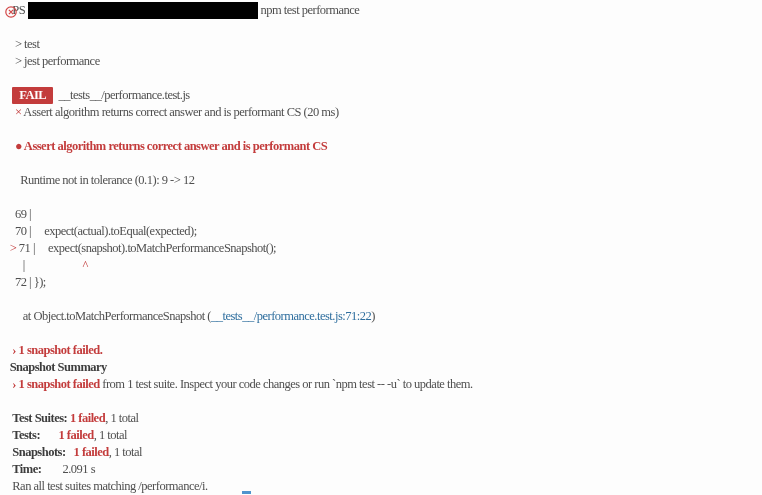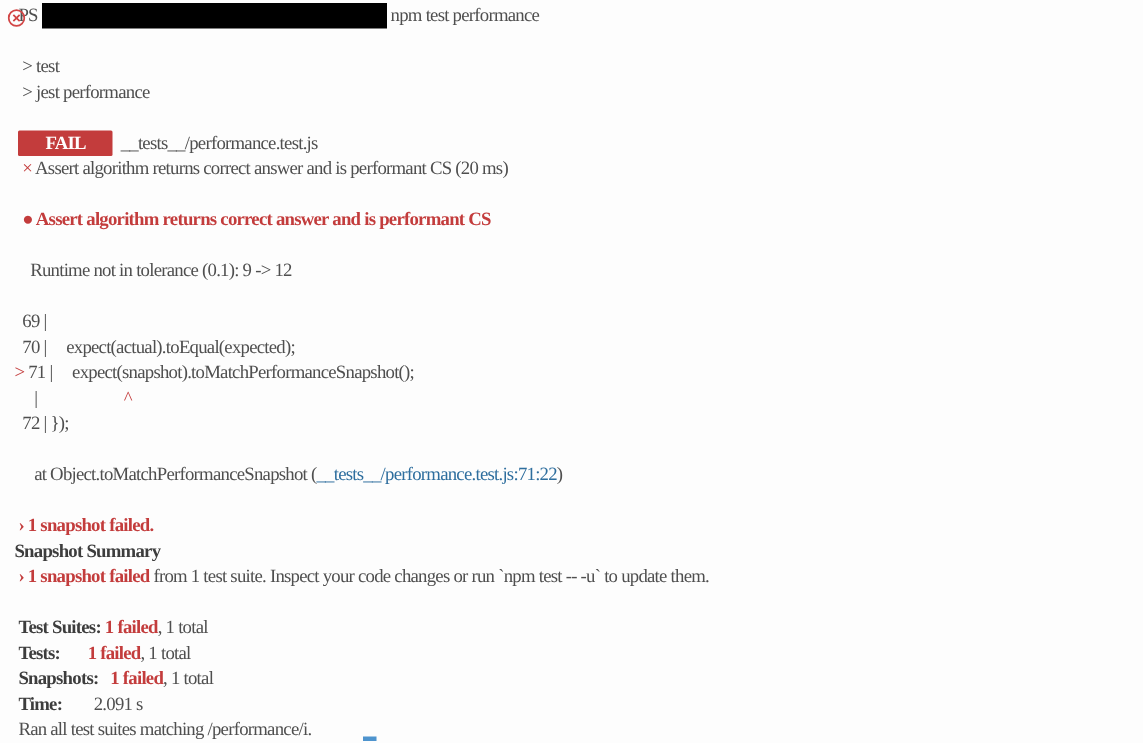--- a/index.html
+++ b/index.html
@@ -17,21 +17,21 @@
   }
   .out{white-space:pre;}
   .line{height:17px;white-space:pre;}
   .t-d{color:var(--fg);}
   .t-b{color:var(--fg-b);font-weight:bold;}
   .t-red{color:var(--red);}
   .t-redb{color:var(--red);font-weight:bold;text-align:center;}
   .t-blue{color:var(--blue);}
   .badge{
     display:inline-block;background:var(--badge-bg);color:var(--badge-fg);
-    font-weight:bold;padding:0 18px;border-radius:1px;
+    font-weight:bold;padding:0 7px;border-radius:1px;
   }
   .redacted{
     display:inline-block;background:var(--redacted);height:17px;
     vertical-align:bottom;
   }
   .cmd-icon{position:absolute;left:5px;top:6px;width:12px;height:12px;}
   .cursor{
     position:absolute;left:242px;top:491px;width:9px;height:3px;
     background:var(--cursor);
   }

